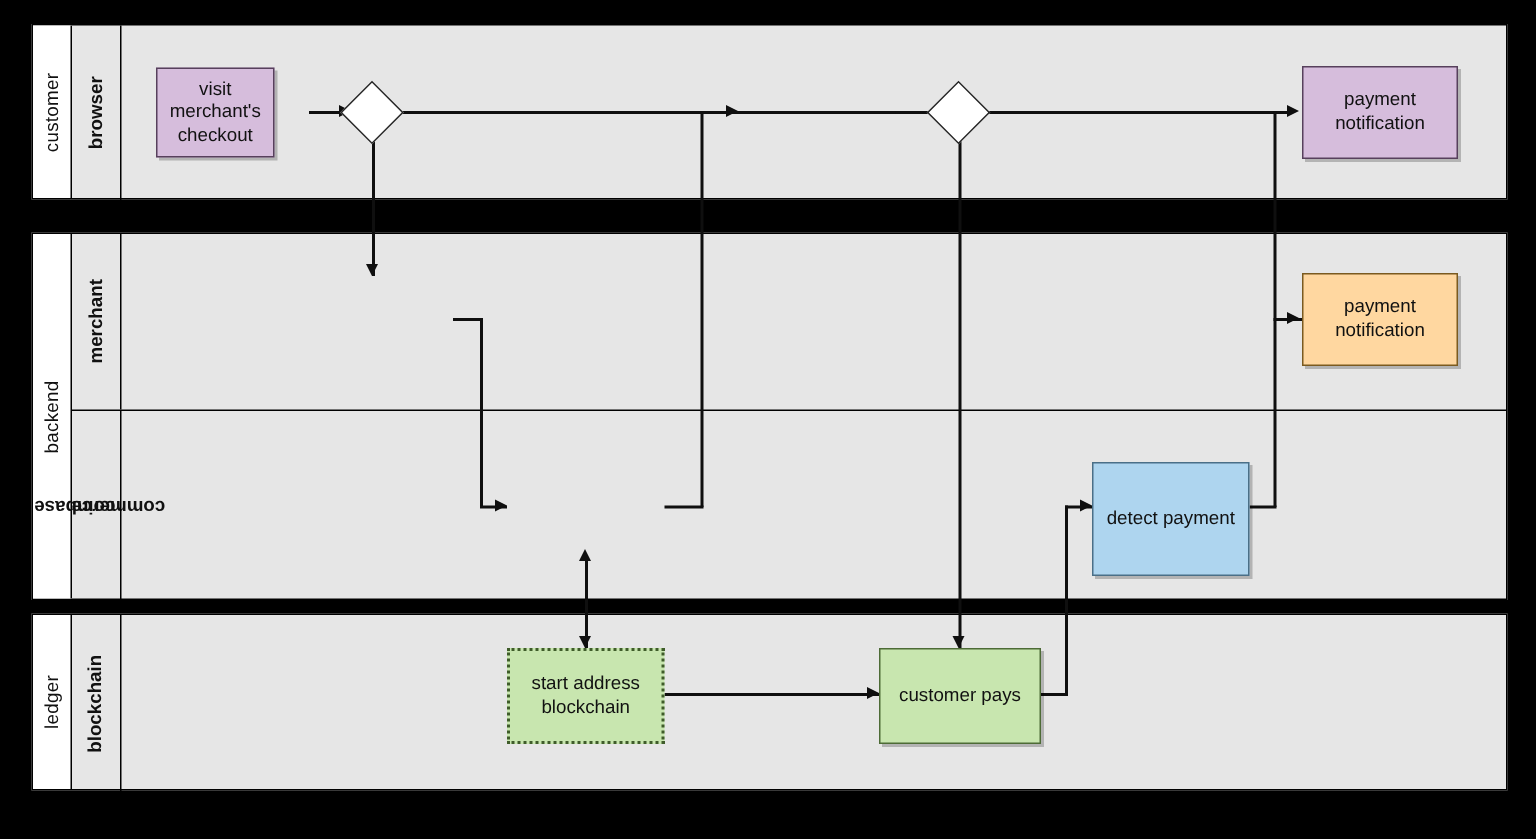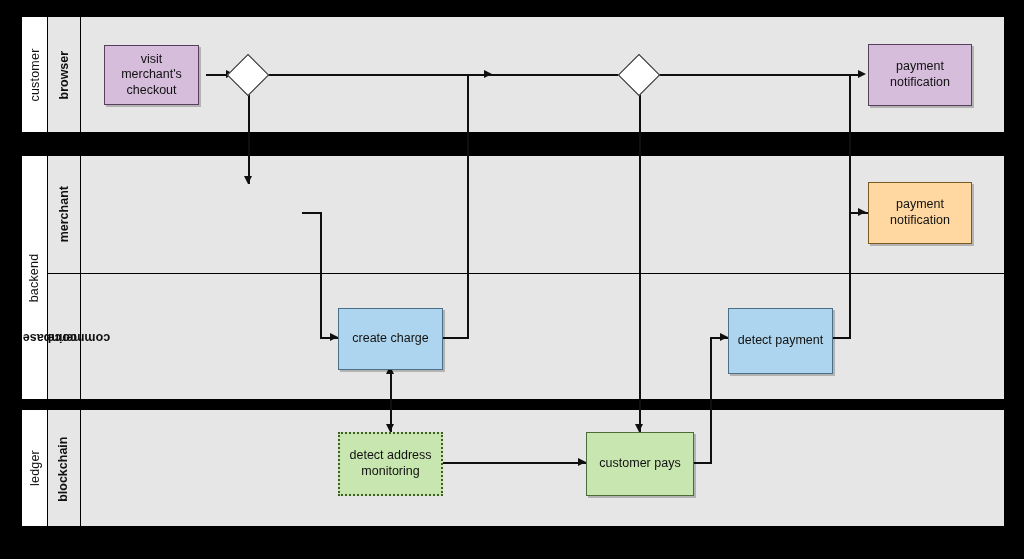--- a/index.html
+++ b/index.html
@@ -128,33 +128,32 @@
   <div class="h" style="left:694px;top:462px;width:18px;"></div>
   <div class="v" style="left:710px;top:337px;height:126px;"></div>
   <div class="h" style="left:710px;top:337px;width:18px;"></div>
   <div class="arrow r" style="left:720px;top:333px;"></div>
 
   <div class="h" style="left:833px;top:337px;width:18px;"></div>
   <div class="v" style="left:849px;top:74px;height:264px;"></div>
   <div class="h" style="left:849px;top:212px;width:20px;"></div>
   <div class="arrow r" style="left:858px;top:208px;"></div>
 
-  <div class="node n-purple" style="left:104px;top:45px;width:95px;height:60px;">visit merchant's checkout</div>
+  <div class="node n-purple" style="left:104px;top:45px;width:79px;height:60px;">visit merchant's checkout</div>
 
   <div class="diamond" style="left:233px;top:60px;"></div>
 
 
   <div class="diamond" style="left:624px;top:60px;"></div>
 
   <div class="node n-purple" style="left:868px;top:44px;width:104px;height:62px;">payment notification</div>
 
 
   <div class="node n-orange" style="left:868px;top:182px;width:104px;height:62px;">payment notification</div>
 
-  <div class="node n-blue" style="left:338px;top:308px;width:105px;height:62px;">create charge</div>
 
-  <div class="node n-blue" style="left:728px;top:308px;width:105px;height:66px;">detect payment</div>
+  <div class="node n-blue" style="left:728px;top:308px;width:105px;height:76px;">detect payment</div>
 
-  <div class="node n-green-dotted" style="left:338px;top:432px;width:105px;height:64px;">detect address monitoring</div>
+  <div class="node n-green-dotted" style="left:338px;top:432px;width:105px;height:64px;">start address blockchain</div>
 
   <div class="node n-green" style="left:586px;top:432px;width:108px;height:64px;">customer pays</div>
 
 </div>
 
 </body></html>

